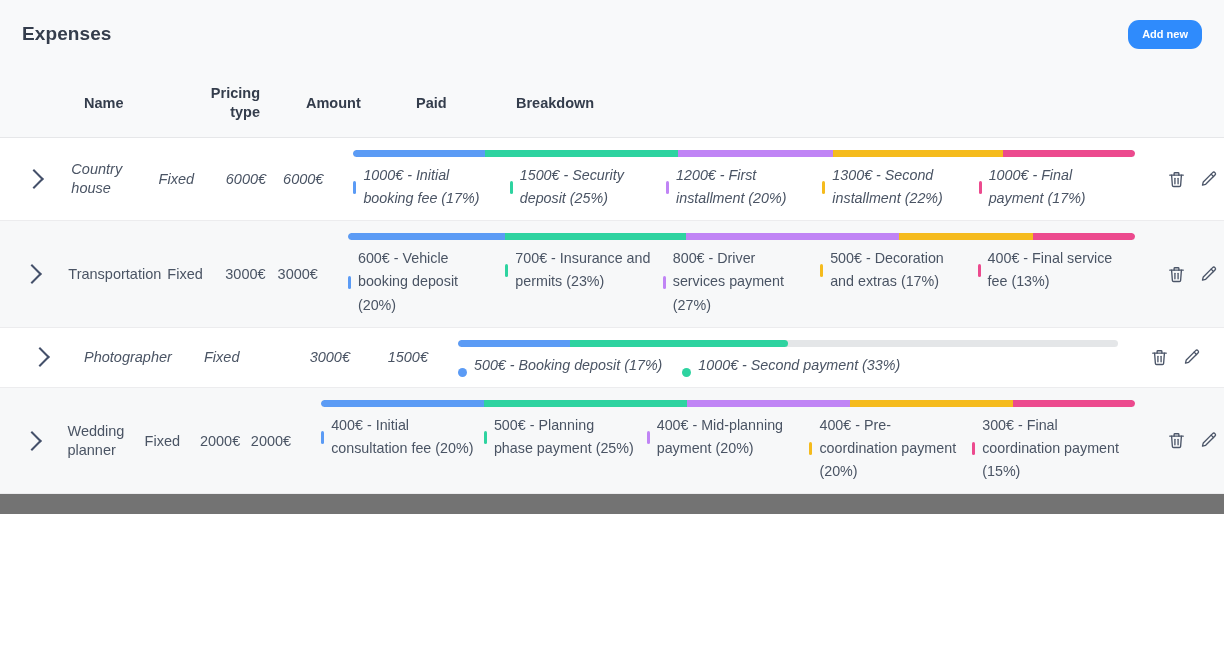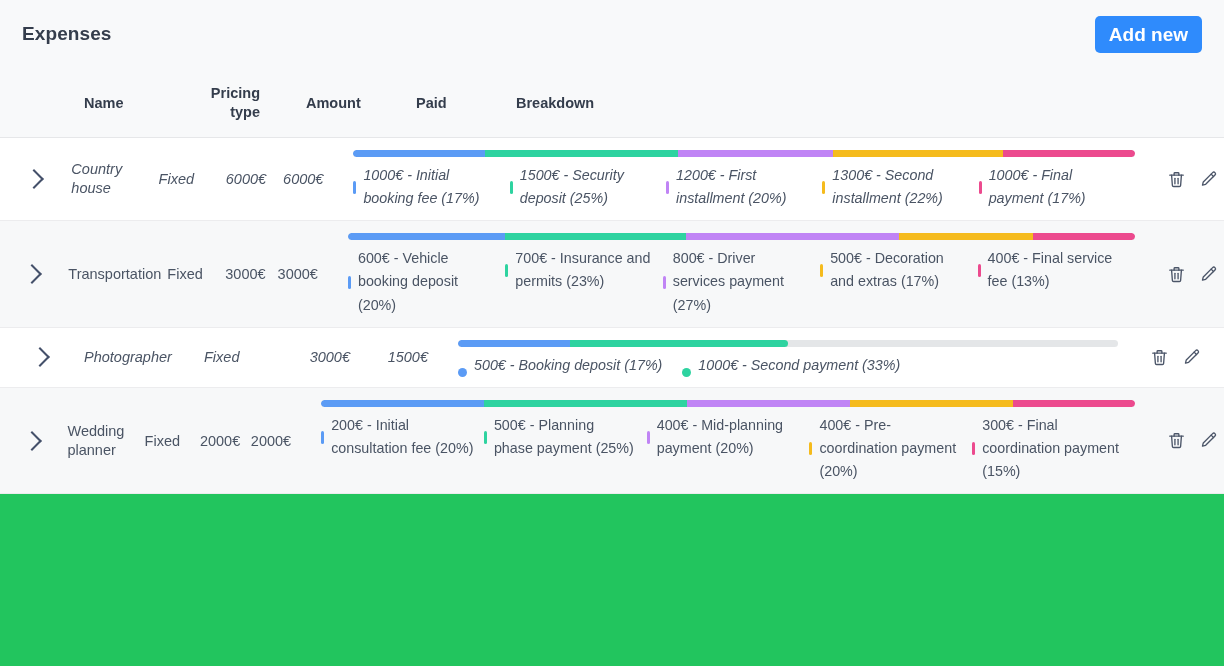--- a/index.html
+++ b/index.html
@@ -6,22 +6,22 @@
   html, body {
     width: 1224px;
     height: 666px;
     background: #ffffff;
     font-family: "Liberation Sans", sans-serif;
     color: #3f4a5a;
     overflow: hidden;
   }
   .app {
     width: 1224px;
-    height: 666px;
-    background: #22c55e;
+    height: 514px;
+    background: #737373;
     position: relative;
     display: flex;
     flex-direction: column;
   }
 
   
   .page-header {
     height: 68px;
     background: #f8f9fa;
     display: flex;
@@ -33,22 +33,22 @@
   .page-title {
     font-size: 19px;
     font-weight: bold;
     color: #343d4c;
     letter-spacing: .1px;
   }
   .add-new-btn {
     background: #2f8bfc;
     color: #ffffff;
     border: none;
-    border-radius: 5px;
-    font-size: 19px;
+    border-radius: 11px;
+    font-size: 11px;
     font-weight: bold;
     font-family: "Liberation Sans", sans-serif;
     padding: 9px 14px;
     cursor: pointer;
     line-height: 1;
   }
 
   
   .table {
     width: 100%;
@@ -367,21 +367,21 @@
               <div class="bar">
                 <div class="bar-seg" style="width: 20%; background: rgb(91, 155, 245);"></div>
                 <div class="bar-seg" style="width: 25%; background: rgb(46, 211, 160);"></div>
                 <div class="bar-seg" style="width: 20%; background: rgb(192, 132, 245);"></div>
                 <div class="bar-seg" style="width: 20%; background: rgb(245, 187, 29);"></div>
                 <div class="bar-seg" style="width: 15%; background: rgb(236, 74, 142);"></div>
               </div>
               <div class="legend cols">
                 <div class="legend-item">
                   <span class="tick" style="background: rgb(91, 155, 245);"></span>
-                  <span class="legend-label">200€ - Initial consultation fee (20%)</span>
+                  <span class="legend-label">400€ - Initial consultation fee (20%)</span>
                 </div>
                 <div class="legend-item">
                   <span class="tick" style="background: rgb(46, 211, 160);"></span>
                   <span class="legend-label">500€ - Planning phase payment (25%)</span>
                 </div>
                 <div class="legend-item">
                   <span class="tick" style="background: rgb(192, 132, 245);"></span>
                   <span class="legend-label">400€ - Mid-planning payment (20%)</span>
                 </div>
                 <div class="legend-item">

